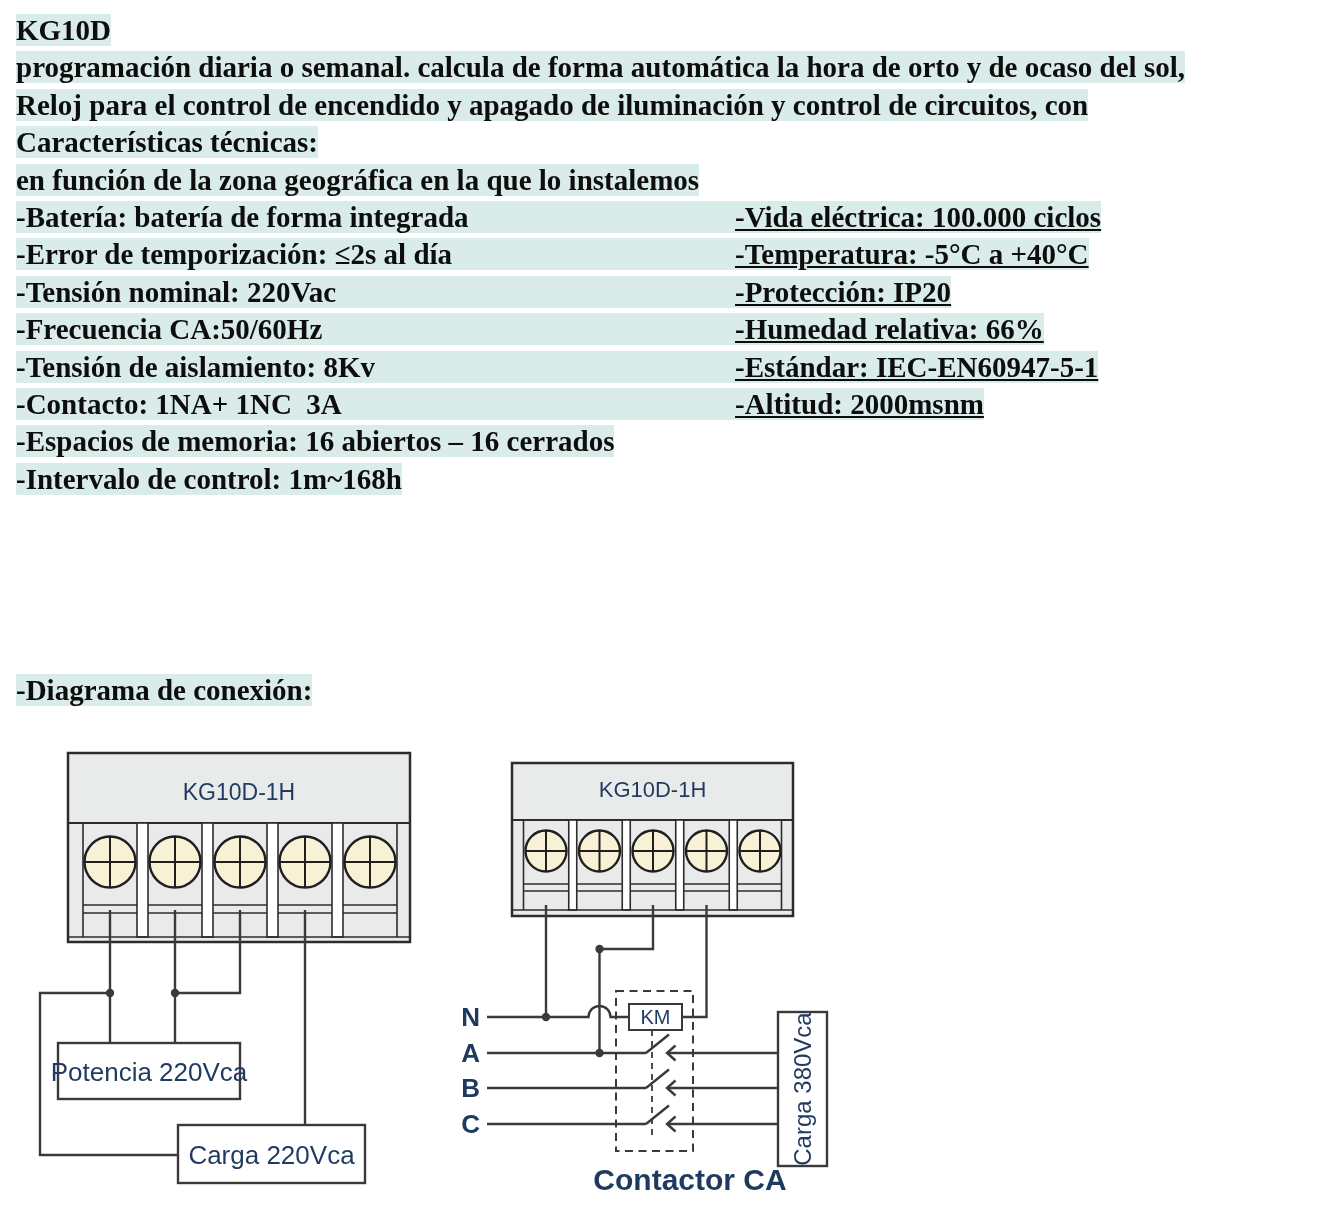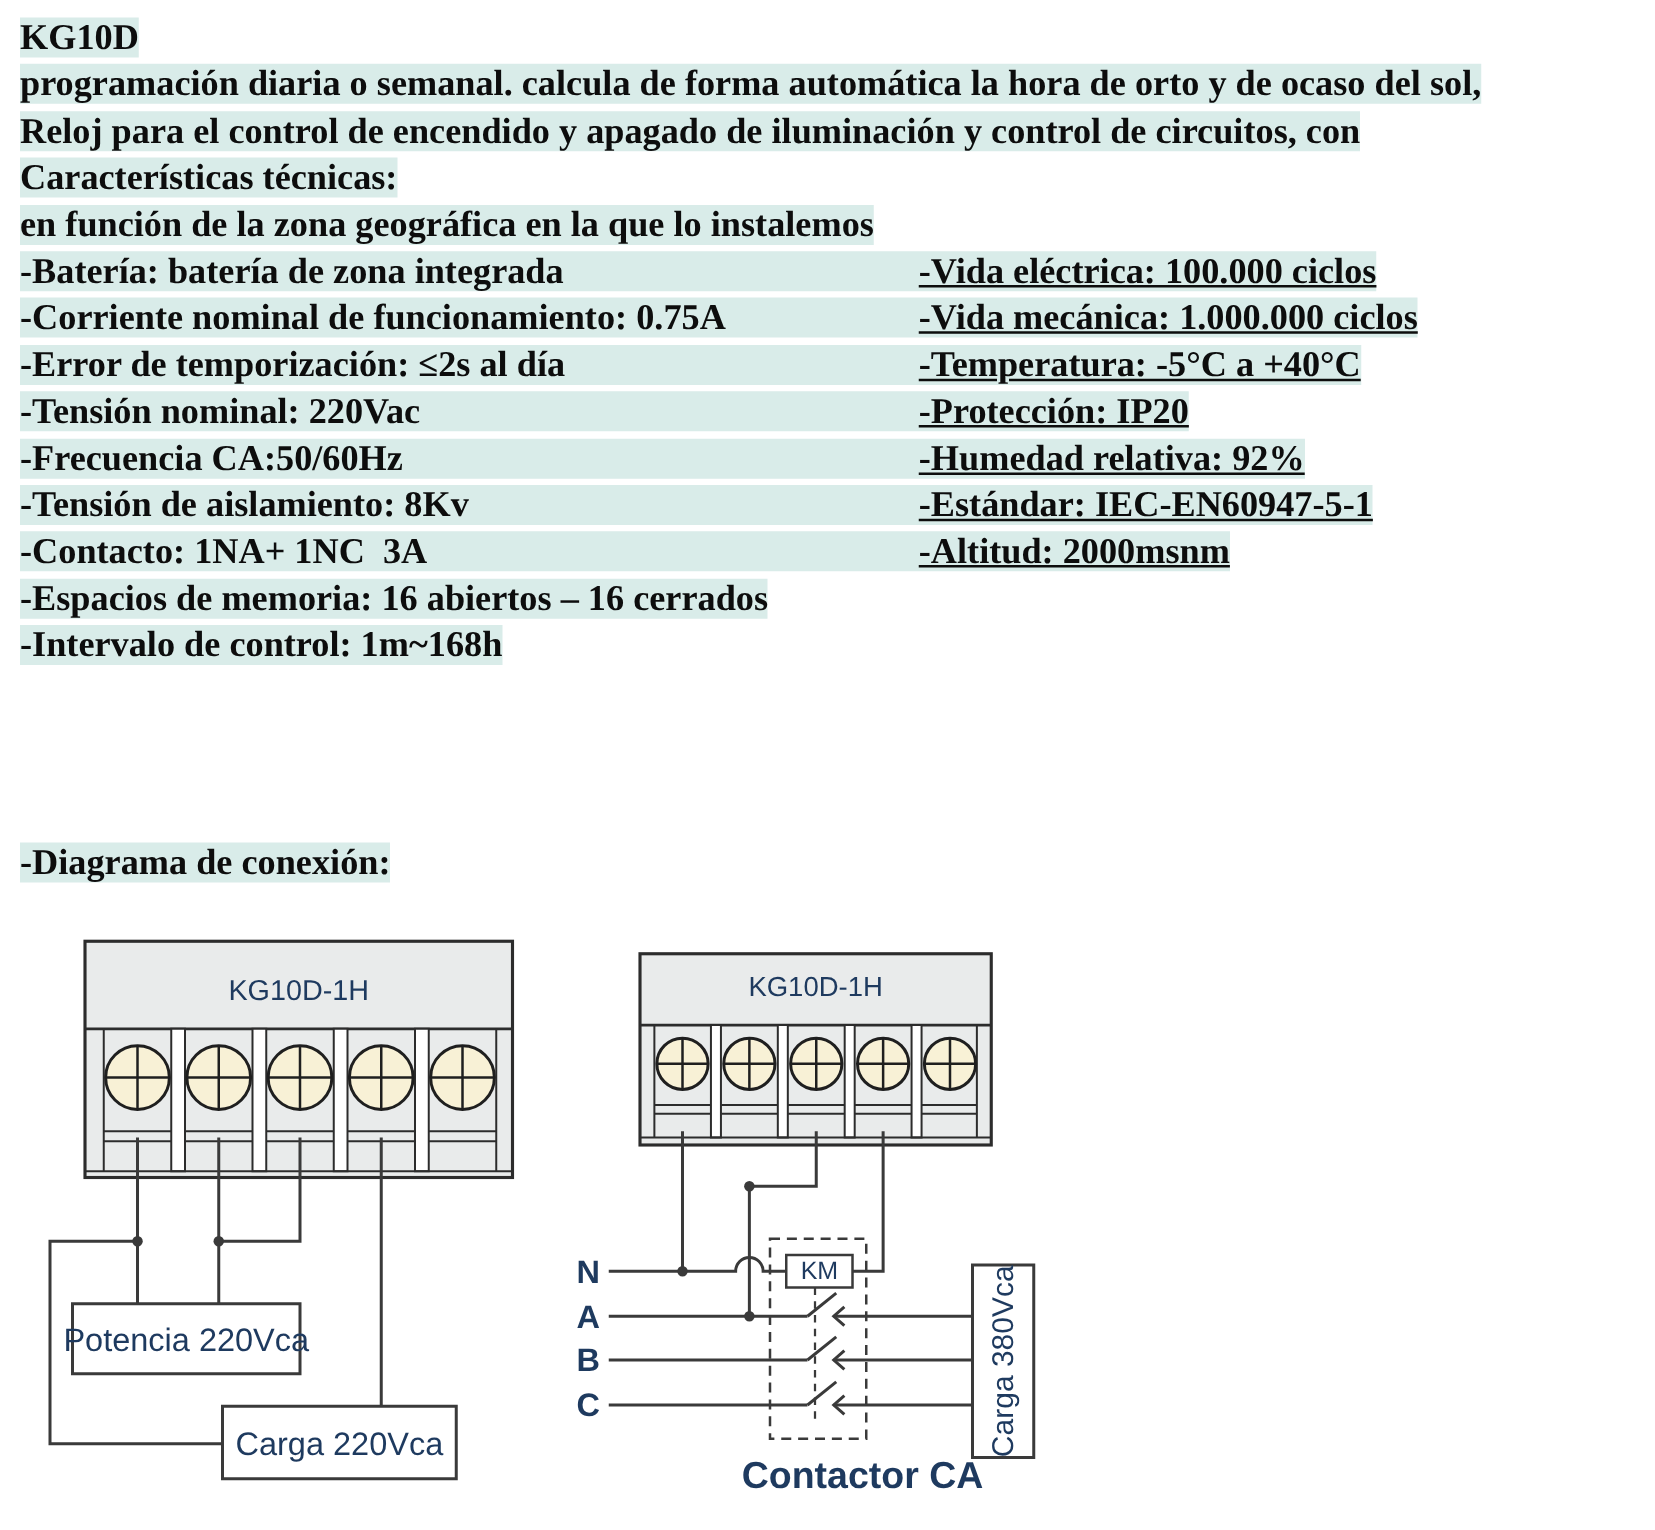--- a/index.html
+++ b/index.html
@@ -48,25 +48,24 @@
 
 <div class="page">
 
   <div class="doc">
     <div class="line"><span class="hl">KG10D</span></div>
     <div class="line"><span class="hl">programación diaria o semanal. calcula de forma automática la hora de orto y de ocaso del sol,</span></div>
     <div class="line"><span class="hl">Reloj para el control de encendido y apagado de iluminación y control de circuitos, con</span></div>
     <div class="line"><span class="hl">Características técnicas:</span></div>
     <div class="line"><span class="hl">en función de la zona geográfica en la que lo instalemos</span></div>
 
-    <div class="line"><span class="hl"><span class="lc">-Batería: batería de zona integrada</span><span class="rc">-Vida eléctrica: 100.000 ciclos</span></span></div>
-    <div class="line"><span class="hl"><span class="lc">-Corriente nominal de funcionamiento: 0.75A</span><span class="rc">-Vida mecánica: 1.000.000 ciclos</span></span></div>
+    <div class="line"><span class="hl"><span class="lc">-Batería: batería de forma integrada</span><span class="rc">-Vida eléctrica: 100.000 ciclos</span></span></div>
     <div class="line"><span class="hl"><span class="lc">-Error de temporización: ≤2s al día</span><span class="rc">-Temperatura: -5°C a +40°C</span></span></div>
     <div class="line"><span class="hl"><span class="lc">-Tensión nominal: 220Vac</span><span class="rc">-Protección: IP20</span></span></div>
-    <div class="line"><span class="hl"><span class="lc">-Frecuencia CA:50/60Hz</span><span class="rc">-Humedad relativa: 92%</span></span></div>
+    <div class="line"><span class="hl"><span class="lc">-Frecuencia CA:50/60Hz</span><span class="rc">-Humedad relativa: 66%</span></span></div>
     <div class="line"><span class="hl"><span class="lc">-Tensión de aislamiento: 8Kv</span><span class="rc">-Estándar: IEC-EN60947-5-1</span></span></div>
     <div class="line"><span class="hl"><span class="lc">-Contacto: 1NA+ 1NC&nbsp; 3A</span><span class="rc">-Altitud: 2000msnm</span></span></div>
     <div class="line"><span class="hl">-Espacios de memoria: 16 abiertos – 16 cerrados</span></div>
     <div class="line"><span class="hl">-Intervalo de control: 1m~168h</span></div>
   </div>
 
   <div class="diagram-heading-wrap"><span class="hl">-Diagrama de conexión:</span></div>
 
   <svg class="diagram" width="1324" height="1224" viewBox="0 0 1324 1224">
 

